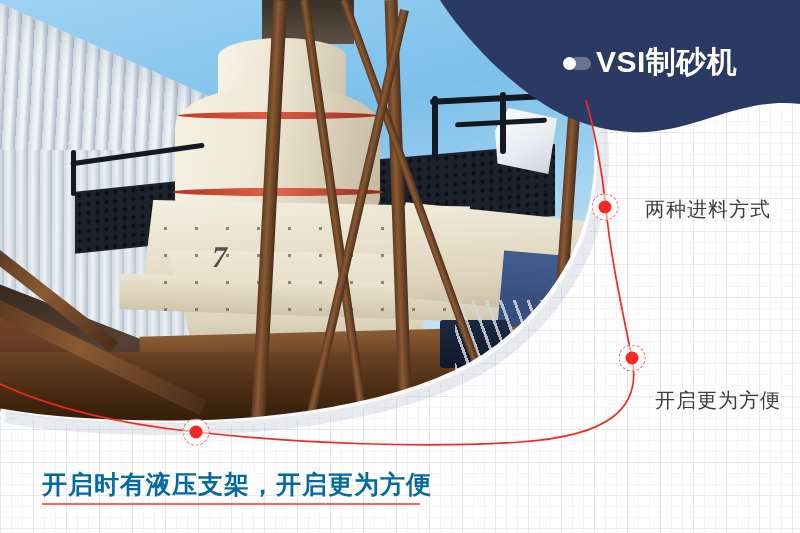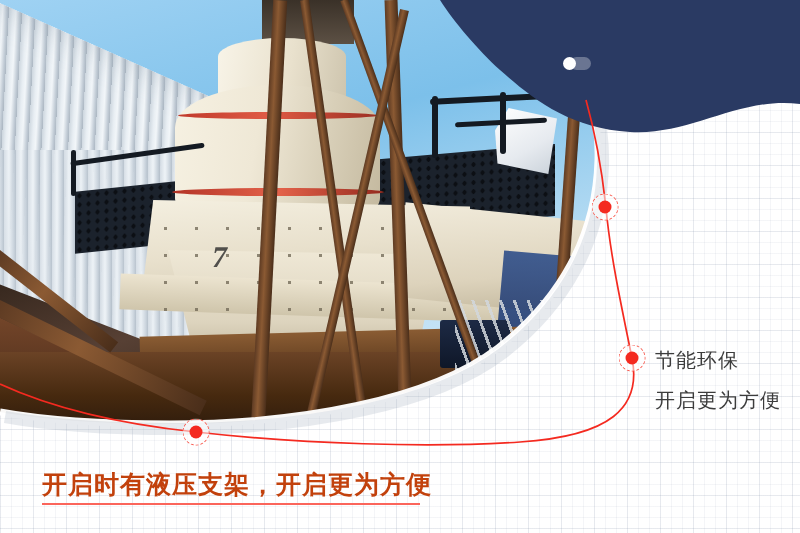--- a/index.html
+++ b/index.html
@@ -211,21 +211,21 @@
     color:#3c3c3c;white-space:nowrap;letter-spacing:1px;
   }
   .feat-1{left:645px;top:196px;}
   .feat-2{left:655px;top:347px;}
   .feat-3{left:655px;top:387px;}
 
   
   .caption{
     position:absolute;left:42px;top:468px;
     font:700 25px "Liberation Sans","DejaVu Sans",sans-serif;
-    color:#c2410c;letter-spacing:1px;white-space:nowrap;
+    color:#0369a1;letter-spacing:1px;white-space:nowrap;
   }
   .caption-rule{
     position:absolute;left:42px;top:503px;width:378px;height:2px;background:#fb655b;
   }
 </style>
 </head>
 <body>
 
 <div id="stage">
 
@@ -314,39 +314,40 @@
              C300,96 250,136 190,132
              C128,128 92,98 60,70
              C38,50 14,22 0,0 Z" fill="#2a3a63"></path>
   </svg>
 
   <div class="bullet">
     <div class="b-tail"></div>
     <div class="b-dot"></div>
   </div>
 
+  <div class="banner-title">VSI制砂机</div>
 
   <svg class="lines" viewBox="0 0 800 533" preserveAspectRatio="none">
 
     <path d="M586,100
              C600,150 604,190 606,208
              C610,252 620,300 632,358
              C642,408 610,436 520,442
              C430,448 300,444 196,432
              C120,424 52,408 0,384" fill="none" stroke="#f42a20" stroke-width="1.7"></path>
   </svg>
 
   <div class="dot-ring" style="left:605px;top:207px"></div>
   <div class="dot" style="left:605px;top:207px"></div>
 
   <div class="dot-ring" style="left:632px;top:358px"></div>
   <div class="dot" style="left:632px;top:358px"></div>
 
   <div class="dot-ring" style="left:196px;top:432px"></div>
   <div class="dot" style="left:196px;top:432px"></div>
 
-  <div class="feat feat-2">节能环保</div>
+  <div class="feat feat-1">两种进料方式</div>
   <div class="feat feat-3">开启更为方便</div>
 
   <div class="caption">开启时有液压支架，开启更为方便</div>
   <div class="caption-rule"></div>
 
 </div>
 
 </body></html>

